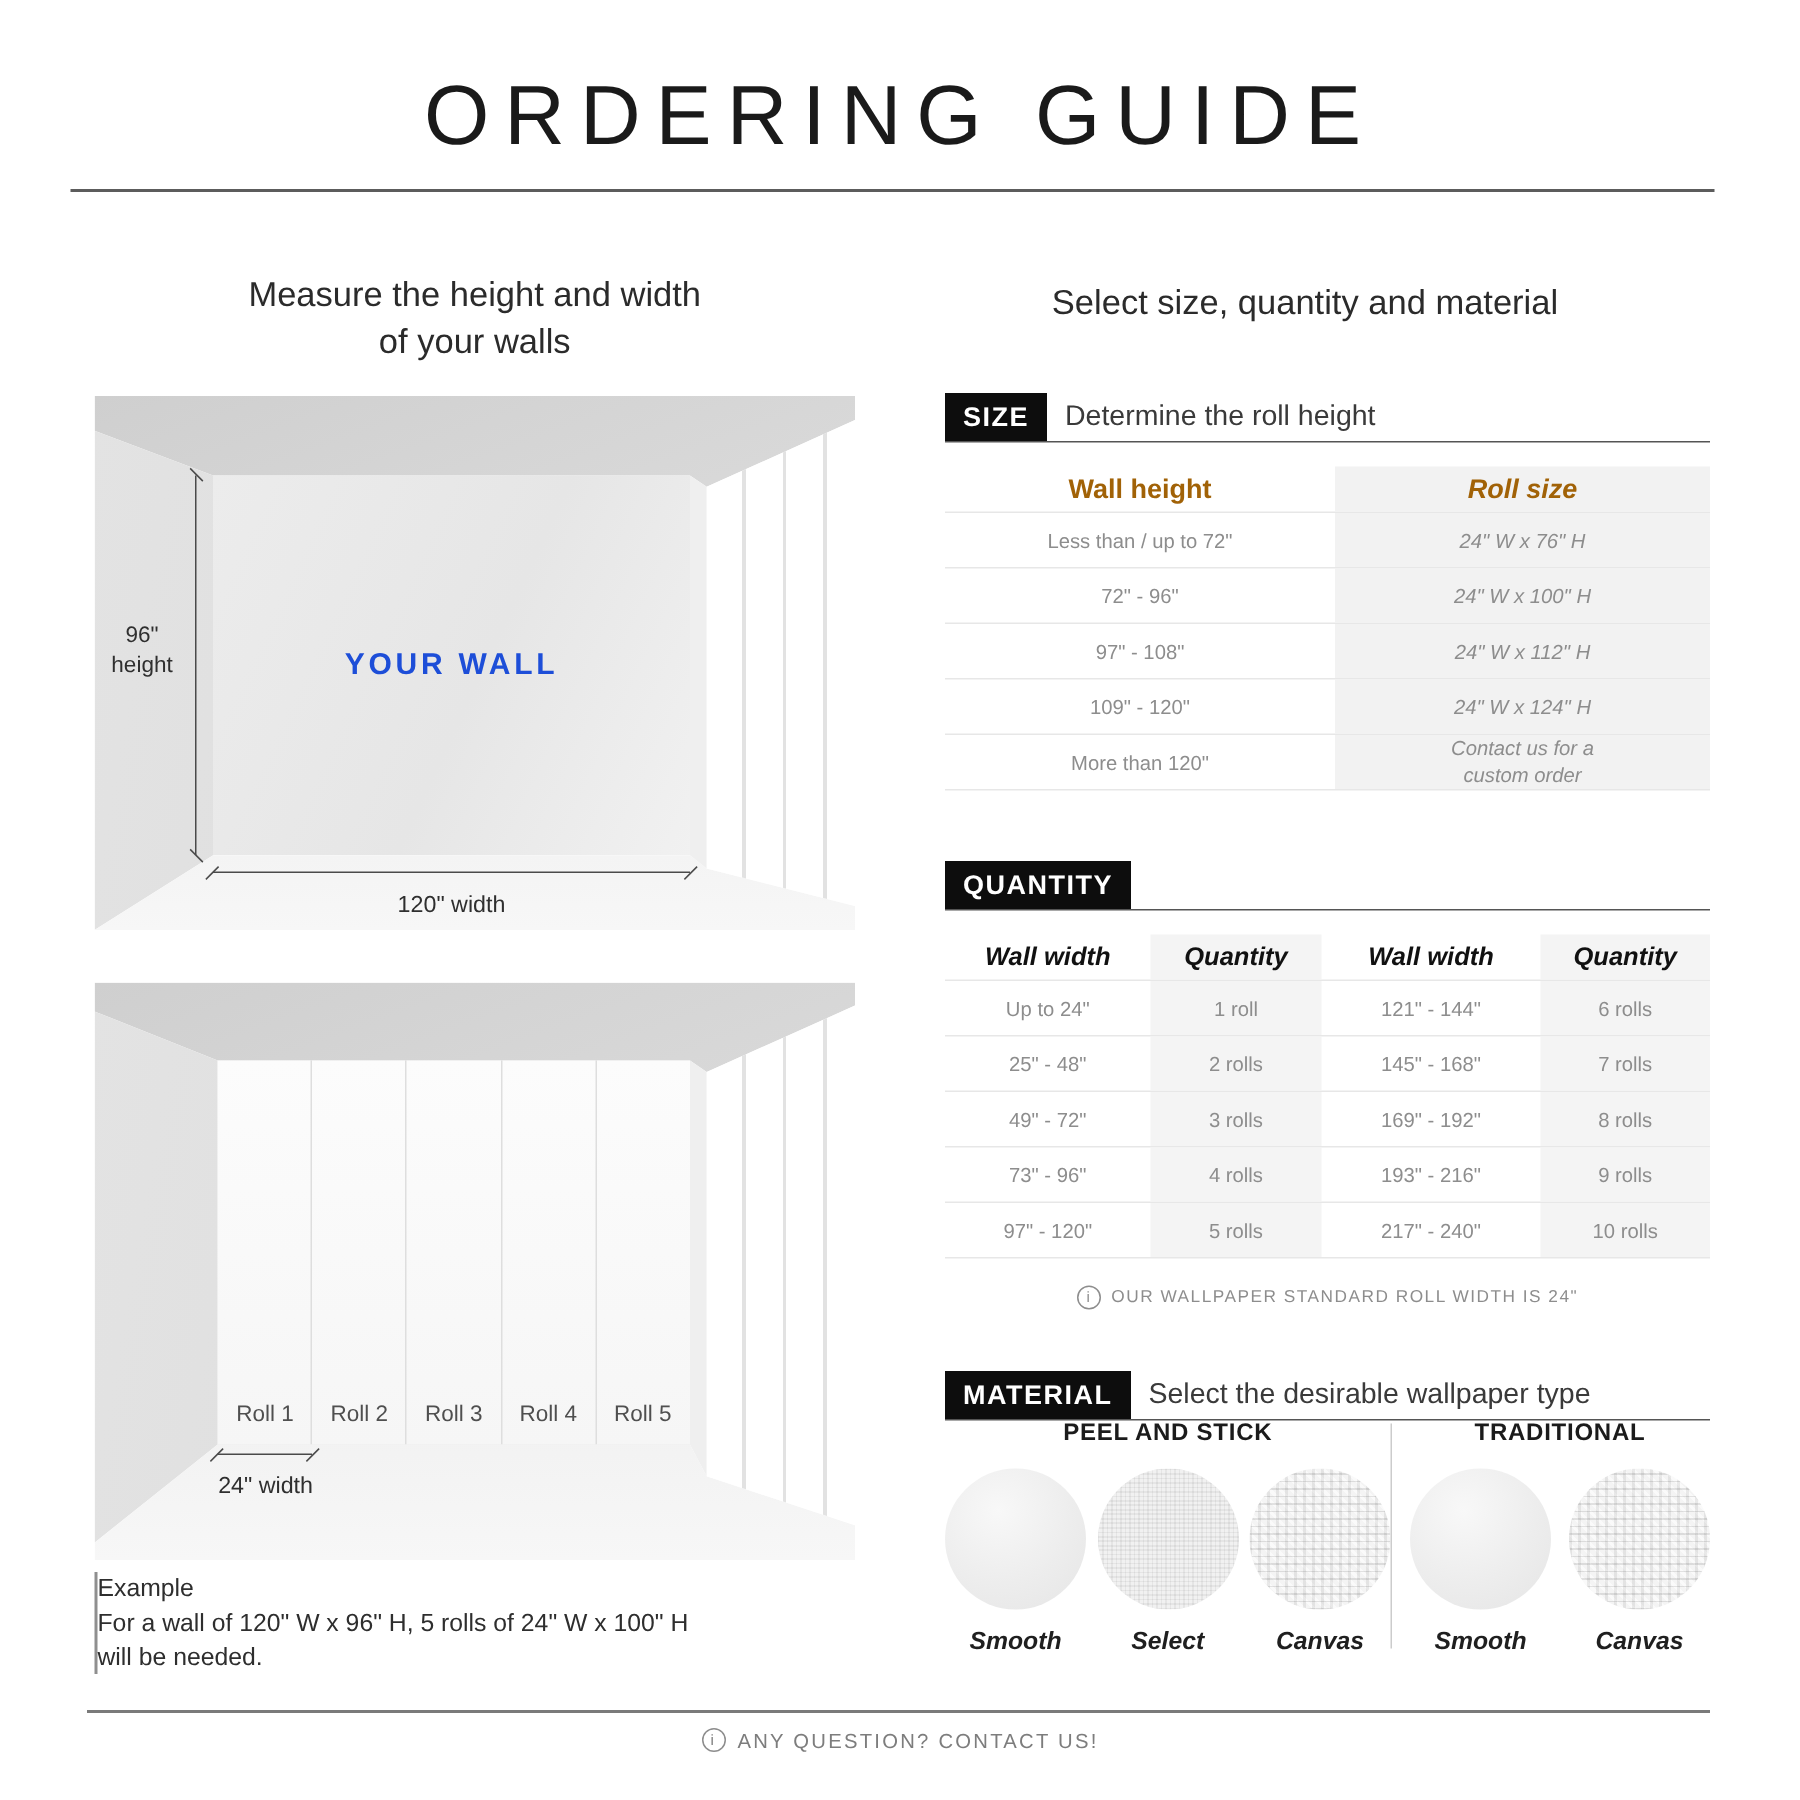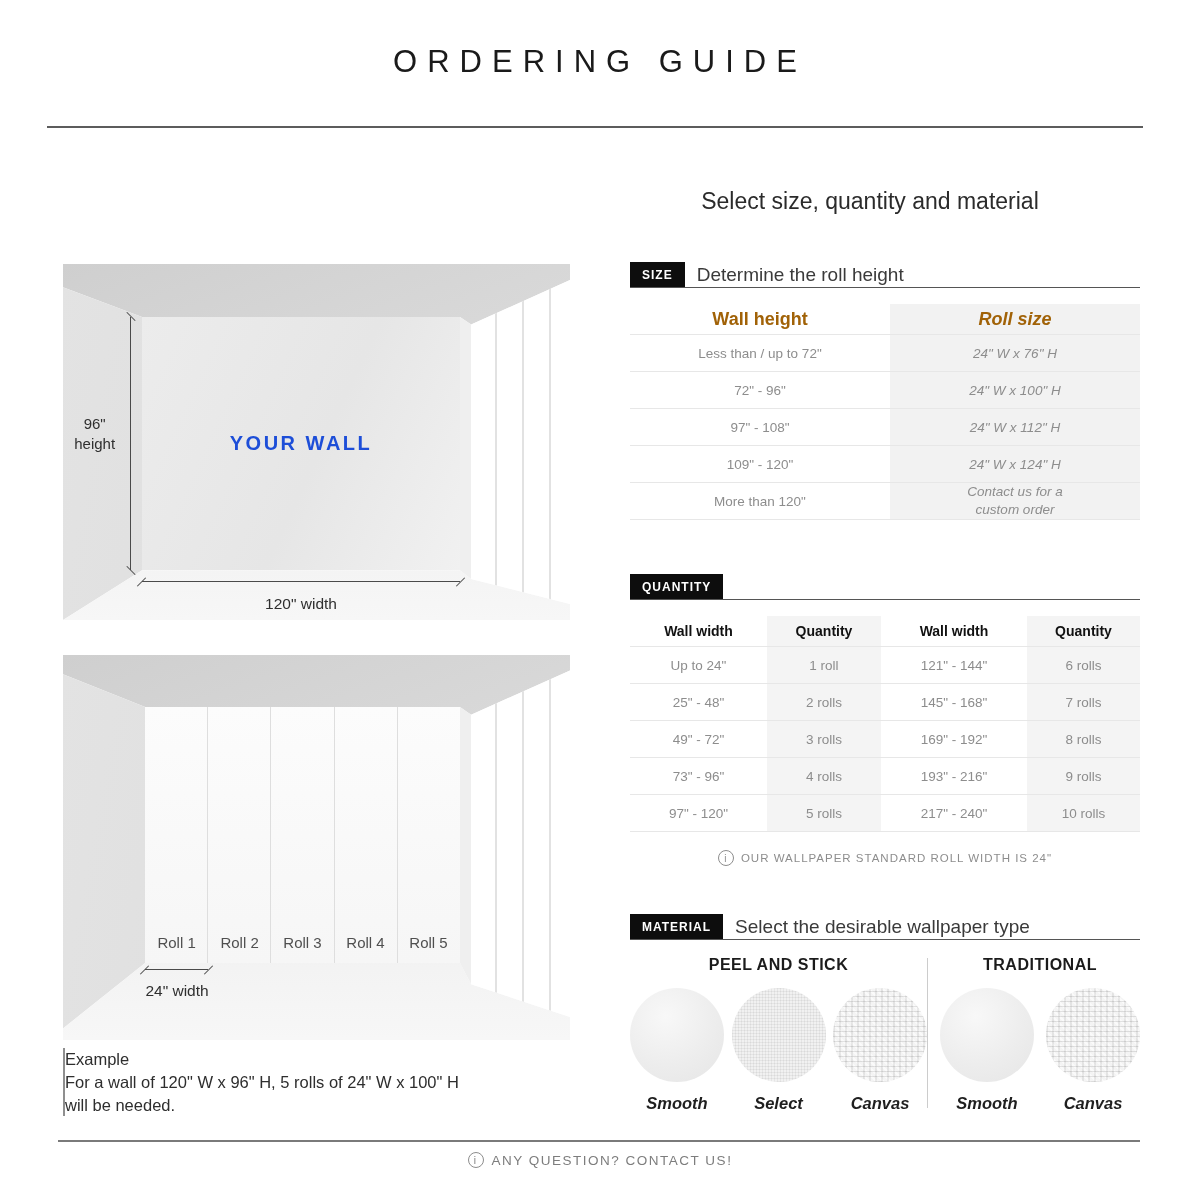--- a/index.html
+++ b/index.html
@@ -1,21 +1,21 @@
 <!DOCTYPE html>
 <html><head>
 <meta charset="utf-8">
 <style>
   html,body{margin:0;padding:0;background:#fff;}
   .page{position:relative;width:1200px;height:1200px;background:#fff;overflow:hidden;
         font-family:"Liberation Sans",sans-serif;color:#2e2e2e;}
 
   
   .title{position:absolute;top:44px;left:0;width:100%;text-align:center;
-         font-size:31px;letter-spacing:10px;color:#1a1a1a;font-weight:400;}
+         font-size:56px;letter-spacing:10px;color:#1a1a1a;font-weight:400;}
   .rule-top{position:absolute;left:47px;top:126px;width:1096px;height:2px;background:#5c5c5c;}
 
   
   .col-heading{position:absolute;text-align:center;font-size:23px;color:#2b2b2b;line-height:1.35;}
   #left-heading{left:63px;top:181px;width:507px;}
   #right-heading{left:600px;top:186px;width:540px;}
 
   
   .room{position:absolute;left:63px;background:#fff;}
   #room1{top:264px;width:507px;height:356px;}
@@ -68,48 +68,48 @@
       font-size:15.5px;color:#2f2f2f;}
 
   
   .example{position:absolute;left:63px;top:1048px;width:500px;border-left:2px solid #8f8f8f;
       padding-left:0;font-size:16.5px;color:#2e2e2e;line-height:1.38;}
 
   
   .section{position:absolute;left:630px;width:510px;}
   #size-section{top:262px;} #quantity-section{top:574px;} #material-section{top:914px;}
   .sec-head{display:flex;align-items:stretch;border-bottom:1.5px solid #555;}
-  .badge{background:#0d0d0d;color:#fff;font-weight:bold;font-size:12px;letter-spacing:1px;
+  .badge{background:#0d0d0d;color:#fff;font-weight:bold;font-size:18px;letter-spacing:1px;
       padding:6px 12px 5px;display:flex;align-items:center;}
   .sec-sub{font-size:19px;color:#3a3a3a;margin-left:12px;display:flex;align-items:center;}
 
   
   .s-table{margin-top:16px;}
   .s-row{display:flex;border-bottom:1px solid #e7e7e7;}
   .s-c1{width:260px;display:flex;align-items:center;justify-content:center;text-align:center;}
   .s-c2{width:250px;background:#f2f2f2;display:flex;align-items:center;justify-content:center;text-align:center;font-style:italic;}
   .s-head-row .s-c1,.s-head-row .s-c2{font-weight:bold;color:#a16207;font-size:18px;min-height:30px;}
   .s-body .s-c1,.s-body .s-c2{color:#8d8d8d;font-size:13.5px;min-height:36px;}
   .s-small{font-size:12px;line-height:1.3;white-space:pre-line;}
 
   
   .q-table{margin-top:16px;}
   .q-row{display:flex;border-bottom:1px solid #e7e7e7;}
   .q-c{display:flex;align-items:center;justify-content:center;text-align:center;min-height:36px;}
   .q-c:nth-child(1){width:137px;} .q-c:nth-child(2){width:114px;background:#f4f4f4;}
   .q-c:nth-child(3){width:146px;} .q-c:nth-child(4){width:113px;background:#f4f4f4;}
-  .q-head .q-c{font-weight:bold;color:#111;font-size:14px;min-height:30px;}
+  .q-head .q-c{font-weight:bold;color:#111;font-size:17px;min-height:30px;font-style:italic;}
   .q-body .q-c{color:#8d8d8d;font-size:13.5px;}
   .note{margin-top:18px;display:flex;align-items:center;justify-content:center;gap:7px;
       font-size:11.5px;letter-spacing:1px;color:#8d8d8d;}
   .info-icon{display:inline-flex;align-items:center;justify-content:center;width:14px;height:14px;
       border:1.2px solid #8d8d8d;border-radius:50%;font-size:10px;flex:none;}
 
   
-  .mat-groups{margin-top:16px;display:flex;}
+  .mat-groups{display:flex;}
   .mat-group{display:flex;flex-direction:column;}
   .mat-group.g1{width:297px;} .mat-group.g2{width:200px;margin-left:12px;}
   .mat-name{text-align:center;font-weight:bold;font-size:16px;letter-spacing:0.5px;color:#1b1b1b;}
   .mat-divider{width:1px;background:#cccccc;margin:2px 0 0 0;height:150px;}
   .swatch-row{display:flex;justify-content:space-between;margin-top:14px;}
   .swatch{display:flex;flex-direction:column;align-items:center;width:94px;}
   .circle{width:94px;height:94px;border-radius:50%;}
   .tex-smooth{background:radial-gradient(circle at 38% 30%,#f8f8f8 0%,#ededed 55%,#e5e5e5 100%);}
   .tex-fabric{background-color:#f1f1f1;background-image:
       repeating-linear-gradient(0deg,rgba(0,0,0,0.05) 0 1px,transparent 1px 3px),
@@ -126,20 +126,22 @@
       justify-content:center;gap:8px;font-size:13.5px;letter-spacing:1.5px;color:#7d7d7d;}
 </style>
 </head>
 <body>
 
 <div class="page">
 
   <div class="title">ORDERING GUIDE</div>
   <div class="rule-top"></div>
 
+  <div class="col-heading" id="left-heading" style="white-space:pre-line;">Measure the height and width
+of your walls</div>
   <div class="col-heading" id="right-heading">Select size, quantity and material</div>
 
   <div class="room" id="room1">
     <div class="rm ceiling"></div>
     <div class="rm leftwall"></div>
     <div class="rm floor"></div>
     <div class="backwall"></div>
     <div class="rm returnwall"></div>
     <div class="rm window"></div>
     <div class="wall-text">YOUR WALL</div>

